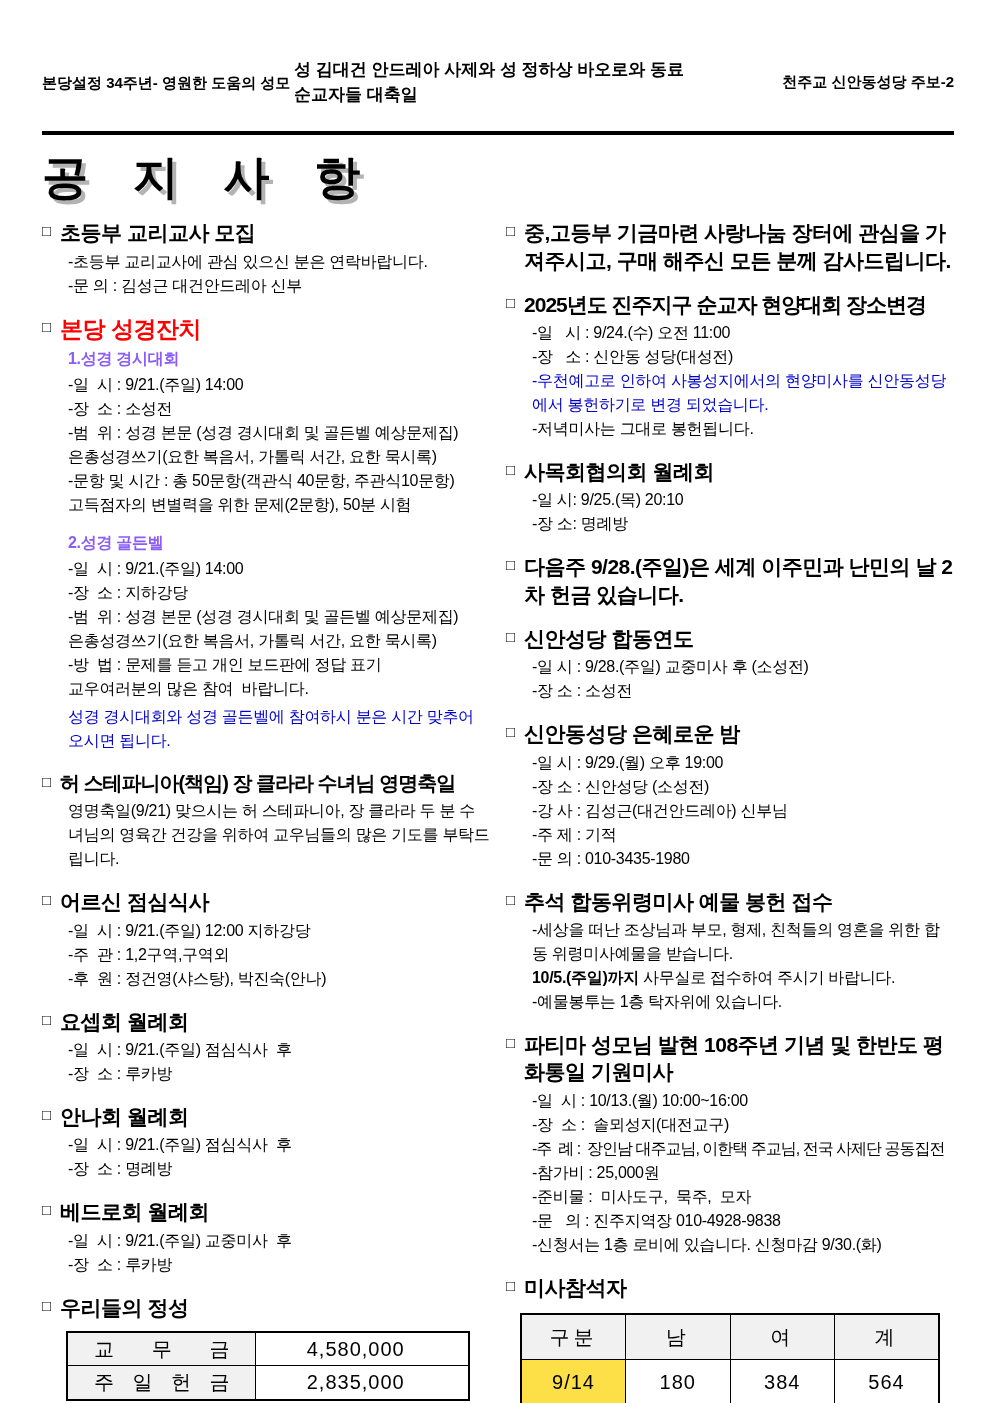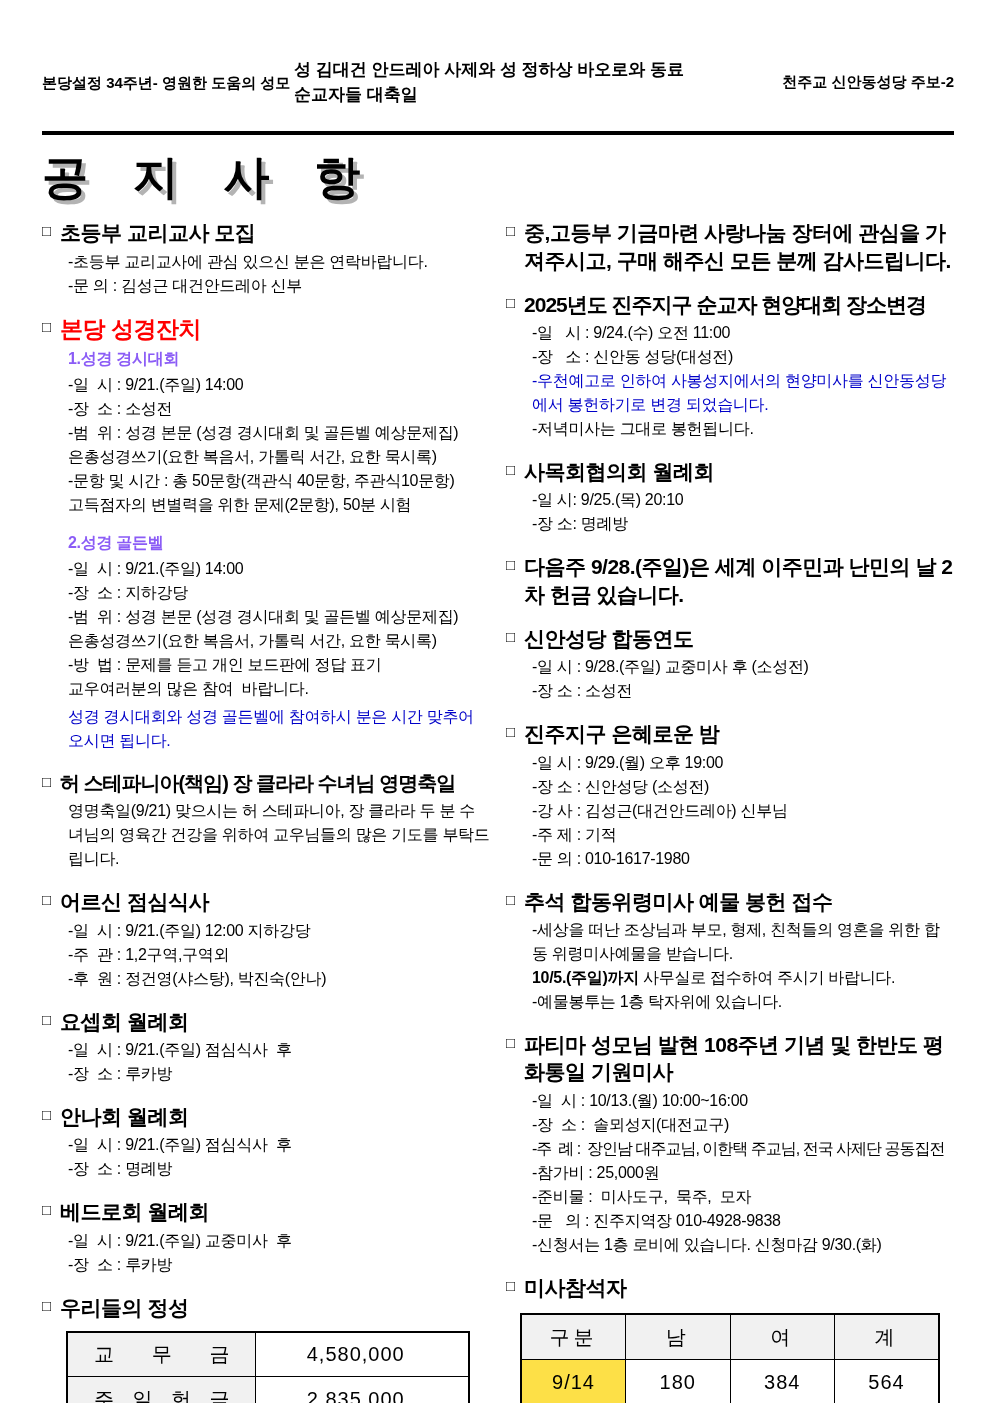--- a/index.html
+++ b/index.html
@@ -37,21 +37,21 @@
   .subhead{color:#8b5cf6;font-weight:bold;font-size:16px;margin:2px 0;}
   .note{color:#0000c8;font-weight:normal;margin-top:4px;}
   .gap{height:12px;}
   .b{font-weight:bold;}
 
   
   table{border-collapse:collapse;table-layout:fixed;}
   td,th{border:1.5px solid #000;box-sizing:border-box;}
 
   .offer-table{width:404px;margin:10px 0 0 24px;border:2px solid #000;}
-  .offer-table td{height:45px;font-size:20px;}
+  .offer-table td{height:34px;font-size:20px;}
   .offer-label{width:47%;background:#f1f1f1;padding:0 26px;text-align:justify;
                text-align-last:justify;font-size:19px;}
   .offer-value{text-align:center;padding-right:14px;letter-spacing:1px;}
 
   .att-table{width:420px;margin:12px 0 0 14px;border:2px solid #000;}
   .att-table td{height:46px;text-align:center;font-size:20px;letter-spacing:1px;}
   .att-table .hrow td{background:#f1f1f1;letter-spacing:4px;}
   .att-table td.rowlabel{background:#fde047;}
 
   
@@ -237,28 +237,28 @@
         </div>
         <div class="sec-body">
           <div class="line">-일 시 : 9/28.(주일) 교중미사 후 (소성전)</div>
           <div class="line">-장 소 : 소성전</div>
         </div>
       </section>
 
       <section class="sec">
         <div class="sec-head">
           <span class="bullet">□</span>
-          <span class="sec-title">진주지구 은혜로운 밤</span>
+          <span class="sec-title">신안동성당 은혜로운 밤</span>
         </div>
         <div class="sec-body">
           <div class="line">-일 시 : 9/29.(월) 오후 19:00</div>
           <div class="line">-장 소 : 신안성당 (소성전)</div>
           <div class="line">-강 사 : 김성근(대건안드레아) 신부님</div>
           <div class="line">-주 제 : 기적</div>
-          <div class="line">-문 의 : 010-1617-1980</div>
+          <div class="line">-문 의 : 010-3435-1980</div>
         </div>
       </section>
 
       <section class="sec">
         <div class="sec-head">
           <span class="bullet">□</span>
           <span class="sec-title">추석 합동위령미사 예물 봉헌 접수</span>
         </div>
         <div class="sec-body">
           <div class="line">-세상을 떠난 조상님과 부모, 형제, 친척들의 영혼을 위한 합동 위령미사예물을 받습니다.</div>

